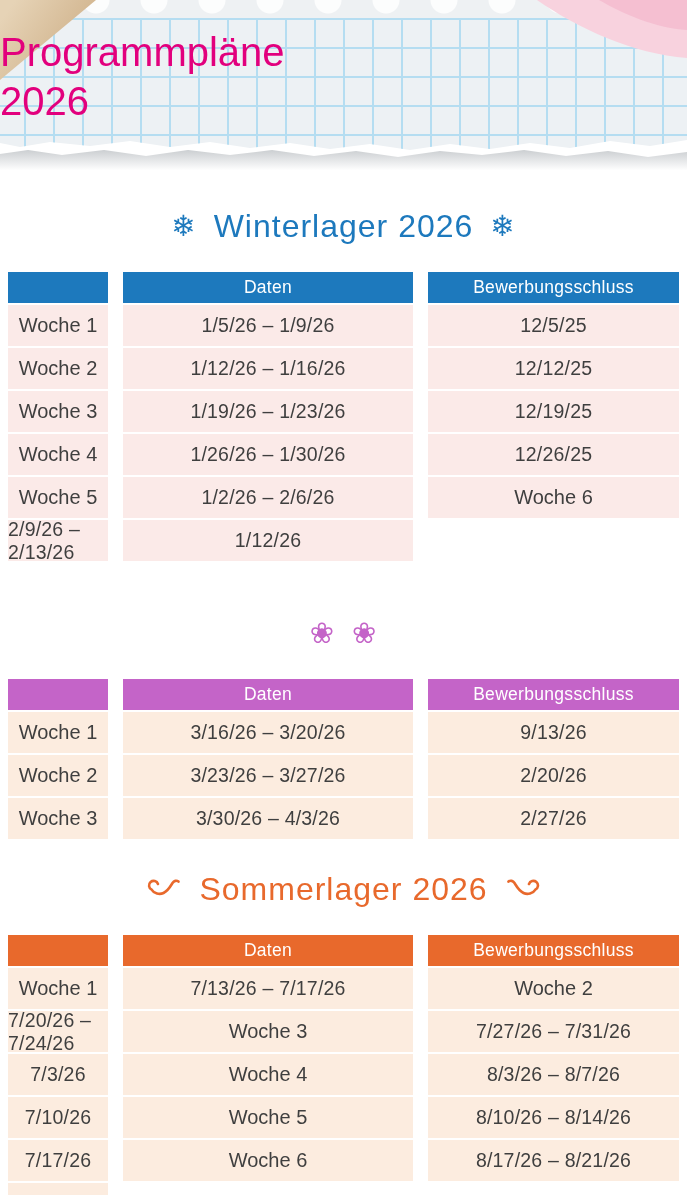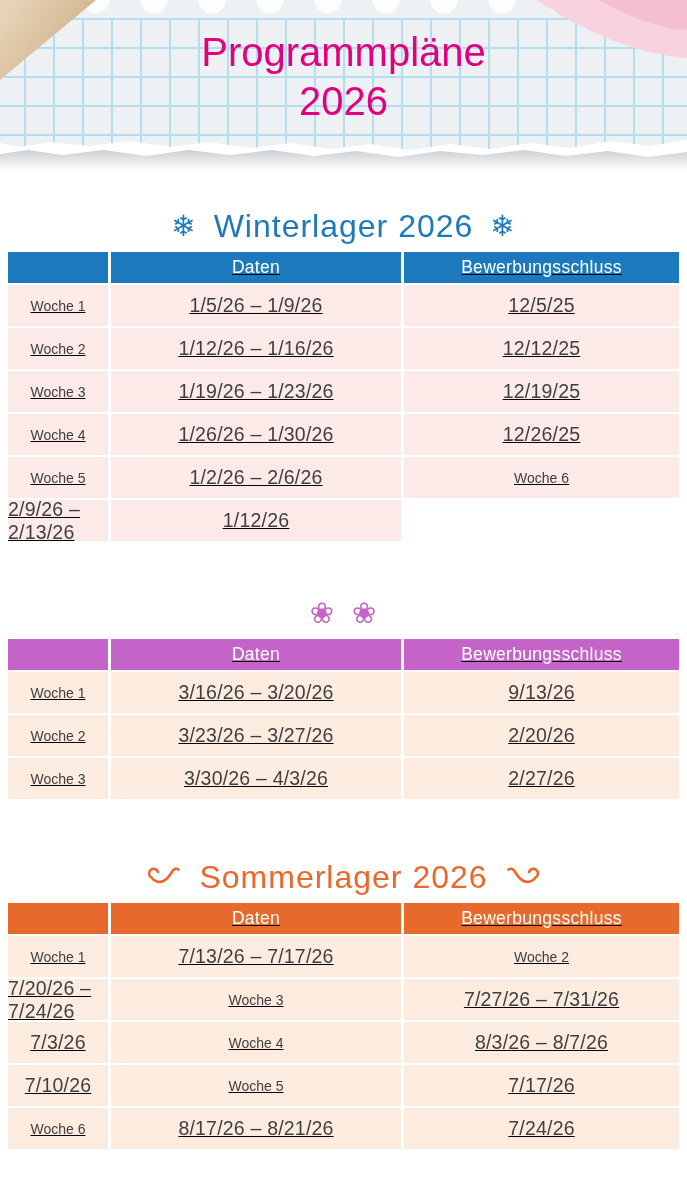--- a/index.html
+++ b/index.html
@@ -41,47 +41,47 @@
     background-size:58px 16px;background-position:9px 0;background-repeat:repeat-x;
   }
   .corner-tape{
     position:absolute;top:0;left:0;width:96px;height:80px;z-index:6;
     background:linear-gradient(125deg,#e6d3b6 10%,#d3b astray,#cdae86 85%);
     background:linear-gradient(125deg,#e6d3b6 10%,#cdae86 85%);
     clip-path:polygon(0 0,100% 0,0 100%);
   }
   .corner-pink{position:absolute;top:0;right:0;width:150px;height:58px;z-index:6;}
   .header-title{
-    position:absolute;top:28px;left:0;width:100%;z-index:7;text-align:center;
+    position:absolute;top:28px;left:0;width:100%;z-index:7;
     font-size:40px;line-height:49px;font-weight:400;color:#e2007d;letter-spacing:0;
   }
   
   .section-title{
     display:flex;align-items:center;justify-content:center;gap:17px;
     height:44px;font-size:32px;font-weight:400;letter-spacing:1px;margin:0;
   }
   .section-title .glyph{font-size:29px;line-height:1;}
   .winter-title{color:#1d79bd;margin-top:18px;}
   .spring-title{color:#c464c8;margin-top:50px;}
-  .summer-title{color:#e8692c;margin-top:56px;}
+  .summer-title{color:#e8692c;margin-top:28px;}
   .wave-icon-box{display:inline-flex;align-items:center;}
   .wave-icon-box.flip svg{transform:scaleX(-1);}
   
   .camp-table{
-    display:grid;grid-template-columns:100px 290px 1fr;gap:2px 3px;
-    margin:4px 8px 0 8px;background:#ffffff;text-decoration:underline;
+    display:grid;grid-template-columns:100px 290px 1fr;gap:2px 15px;
+    margin:24px 8px 0 8px;background:#ffffff;
   }
   .th{
     height:31px;display:flex;align-items:center;justify-content:center;
     color:#ffffff;font-size:17.5px;letter-spacing:.3px;
   }
   .td{
     height:41px;display:flex;align-items:center;justify-content:center;color:#3f3f3f;
   }
-  .td.week{font-size:14px;}
+  .td.week{font-size:20px;}
   .td.date{font-size:19.5px;letter-spacing:.2px;}
   .winter .th{background:#1d79bd;}
   .winter .td{background:#fbeae8;}
   .spring .th{background:#c464c8;}
   .spring .td{background:#fcecdf;}
   .summer .th{background:#e8692c;}
   .summer .td{background:#fcecdf;}
 </style>
 </head>
 <body>
@@ -188,18 +188,19 @@
 
   <div class="td week">Woche 3</div>
   <div class="td date">7/27/26 – 7/31/26</div>
   <div class="td date">7/3/26</div>
 
   <div class="td week">Woche 4</div>
   <div class="td date">8/3/26 – 8/7/26</div>
   <div class="td date">7/10/26</div>
 
   <div class="td week">Woche 5</div>
+  <div class="td date">8/10/26 – 8/14/26</div>
   <div class="td date">7/17/26</div>
 
   <div class="td week">Woche 6</div>
   <div class="td date">8/17/26 – 8/21/26</div>
   <div class="td date">7/24/26</div>
 </div>
 
 </body></html>

